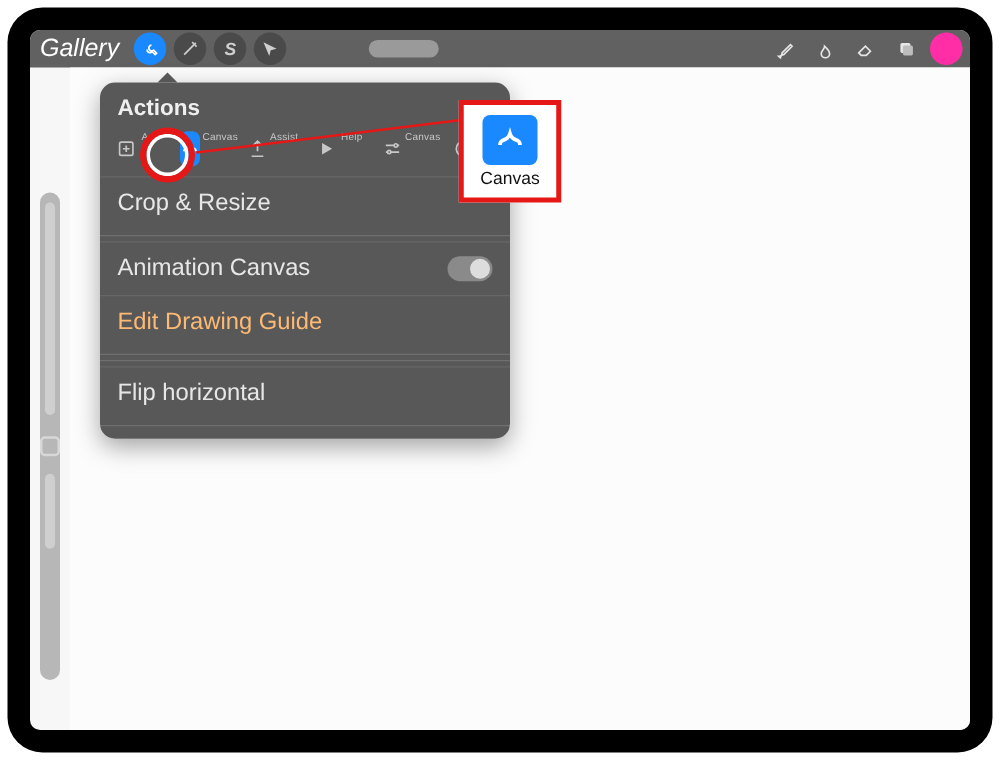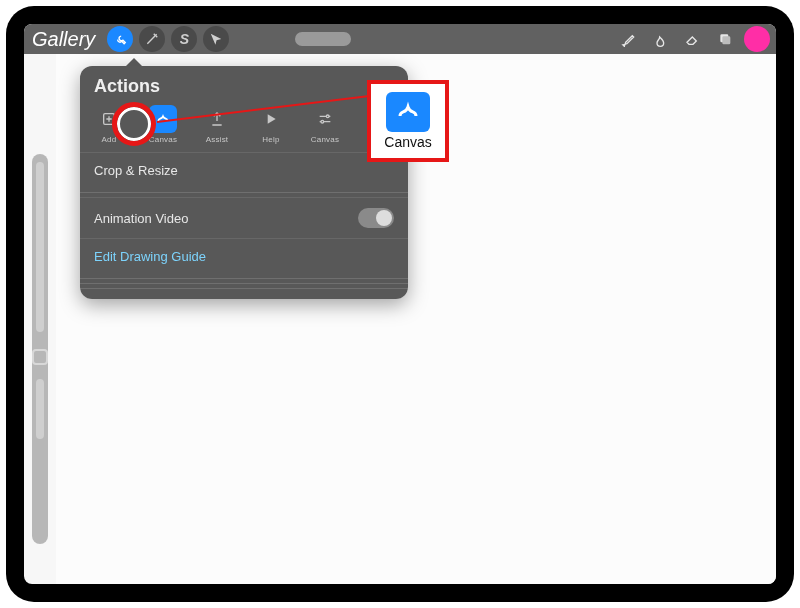--- a/index.html
+++ b/index.html
@@ -64,36 +64,36 @@
   .popover::before {
     content:""; position:absolute; left:46px; top:-8px;
     border-left:8px solid transparent; border-right:8px solid transparent;
     border-bottom:8px solid rgba(78,78,78,.94);
   }
   .pop-title { font-size: 18px; font-weight: 600; padding: 0 14px 8px; }
   .pop-tabs {
     display: flex; gap: 0; padding: 0 10px 8px; justify-content: space-between;
   }
   .pop-tab {
-    width: 38px; display:flex; flex-direction:column; align-items:center; gap:2px;
+    width: 38px; display:flex; flex-direction:row; align-items:flex-start; gap:2px;
     color: #c7c7c7;
   }
   .pop-tab .ico {
     width: 28px; height: 28px; border-radius: 6px; display:flex; align-items:center; justify-content:center;
     font-size: 16px;
   }
   .pop-tab.selected .ico { background:#1a88ff; color:#fff; }
   .pop-tab .lbl { font-size: 8px; letter-spacing:.2px; }
   .pop-row {
     display:flex; align-items:center; justify-content:space-between;
-    padding: 10px 14px; font-size: 13px; color:#e7e7e7;
+    padding: 10px 14px; font-size: 19px; color:#e7e7e7;
     border-top: 1px solid rgba(255,255,255,.09);
   }
   .pop-sep { height:0; border-top:1px solid rgba(255,255,255,.14); margin: 4px 0; }
-  .pop-row.disabled { color:#7dd3fc; }
+  .pop-row.disabled { color:#fdba74; }
   .toggle {
     width: 36px; height: 20px; background:#8a8a8a; border-radius: 10px; position:relative;
   }
   .toggle::after { content:""; position:absolute; right:2px; top:2px; width:16px; height:16px; background:#ddd; border-radius:50%; }
 
   
   .callout {
     position:absolute; left:343px; top:56px; width:82px; height:82px;
     border:4px solid #e61717; background:#fff;
     display:flex; flex-direction:column; align-items:center; justify-content:center; gap:2px;
@@ -249,28 +249,31 @@
             </span>
           <span class="lbl">Flip</span>
         </div>
       </div>
 
       <div class="pop-row">
           <span>Crop &amp; Resize</span>
         </div>
       <div class="pop-sep"></div>
       <div class="pop-row">
-          <span>Animation Video</span>
+          <span>Animation Canvas</span>
           <span class="toggle"></span>
         </div>
       <div class="pop-row disabled">
           <span>Edit Drawing Guide</span>
         </div>
       <div class="pop-sep"></div>
       <div class="pop-sep"></div>
+      <div class="pop-row">
+          <span>Flip horizontal</span>
+        </div>
       <div class="pop-sep"></div>
     </div>
 
     <div class="red-circle"></div>
     <div class="callout-line"></div>
     <div class="callout">
       <span class="big-ico">
         <svg width="26" height="24" viewBox="0 0 24 24" fill="none" stroke="#fff" stroke-width="3">
             <path d="M4 16c0-6 6-2 8-9 2 7 8 3 8 9"></path>
           </svg>

